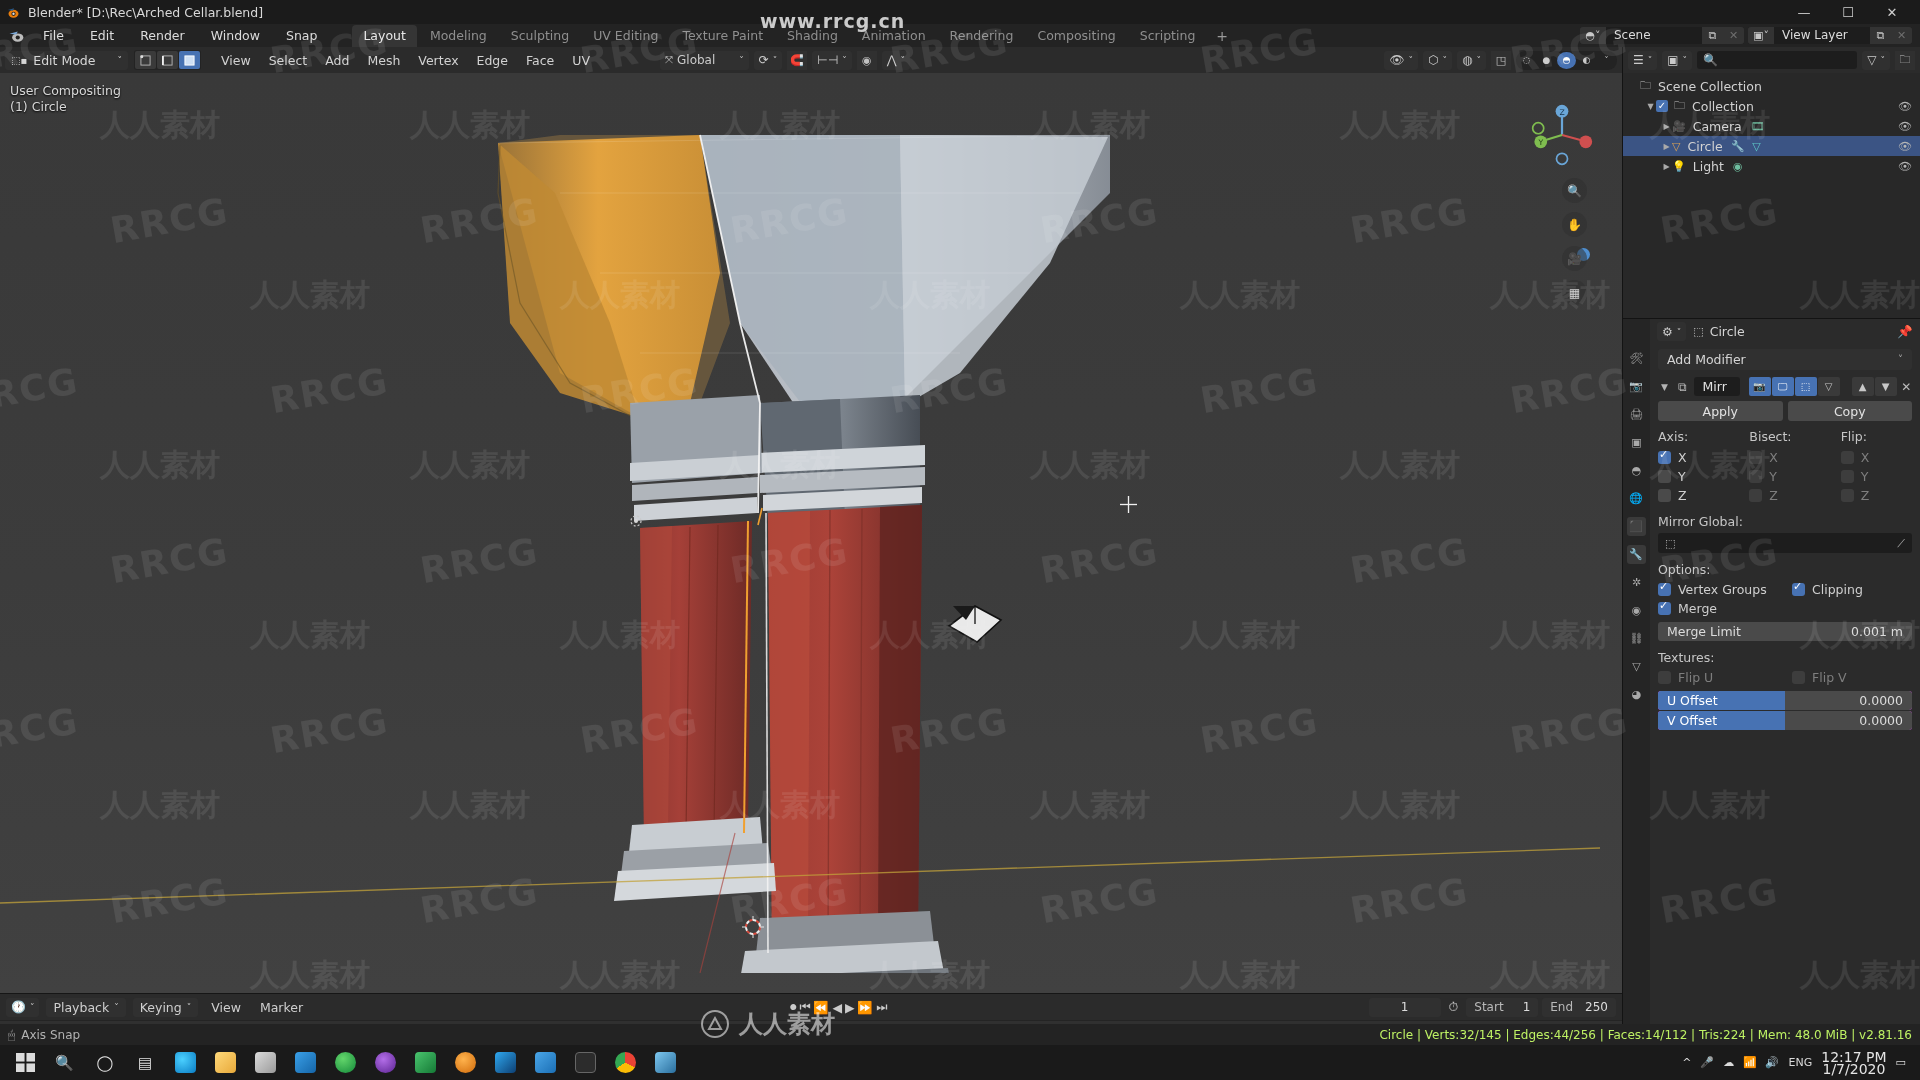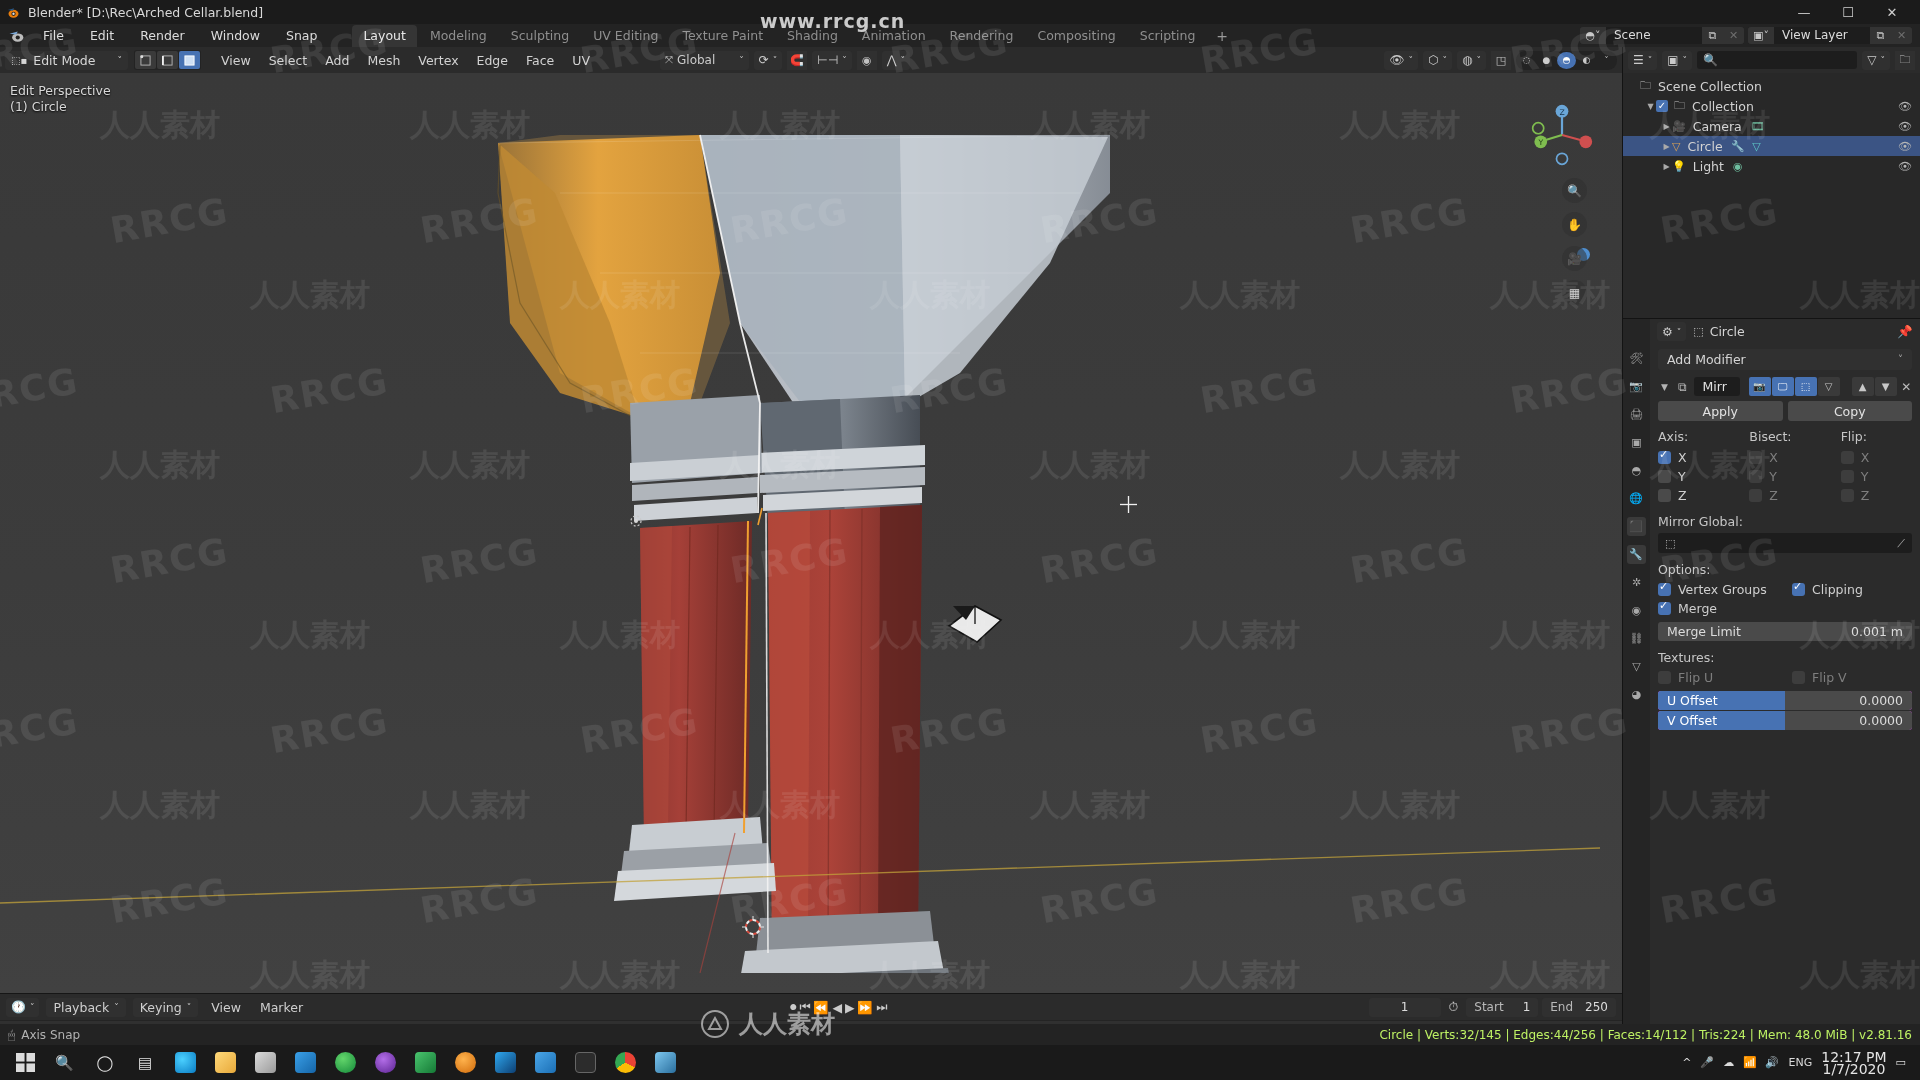--- a/index.html
+++ b/index.html
@@ -326,21 +326,21 @@
           <div class="sb">◌</div>
           <div class="sb">●</div>
           <div class="sb on">◓</div>
           <div class="sb">◐</div>
           <div class="sb" style="font-size:8px">˅</div>
         </div>
       </div>
     </div>
 
     <div class="viewport">
-      <div class="vp-text l1">Edit Perspective</div>
+      <div class="vp-text l1">User Compositing</div>
       <div class="vp-text l2">(1) Circle</div>
 
       <svg style="position:absolute;left:0;top:0" width="1600" height="900" viewBox="0 0 1600 900">
         <defs>
           <linearGradient id="gOrange" x1="0" y1="0" x2="1" y2="0">
             <stop offset="0" stop-color="#9a7338"></stop>
               <stop offset=".45" stop-color="#e3a33f"></stop>
               <stop offset="1" stop-color="#c98f36"></stop>
           </linearGradient>
           <linearGradient id="gGray" x1="0" y1="0" x2="1" y2="0">

